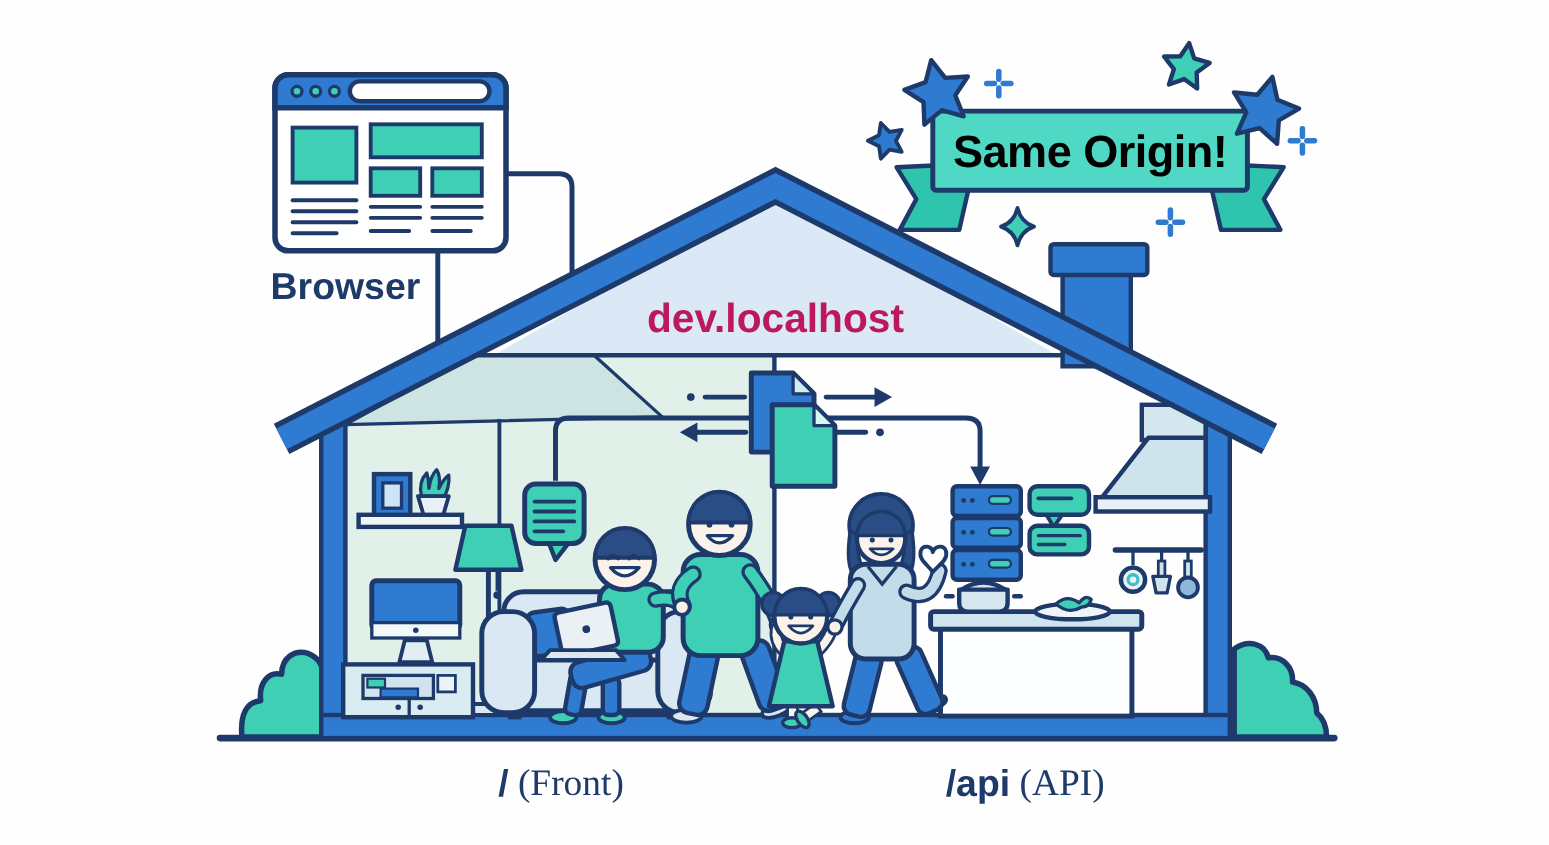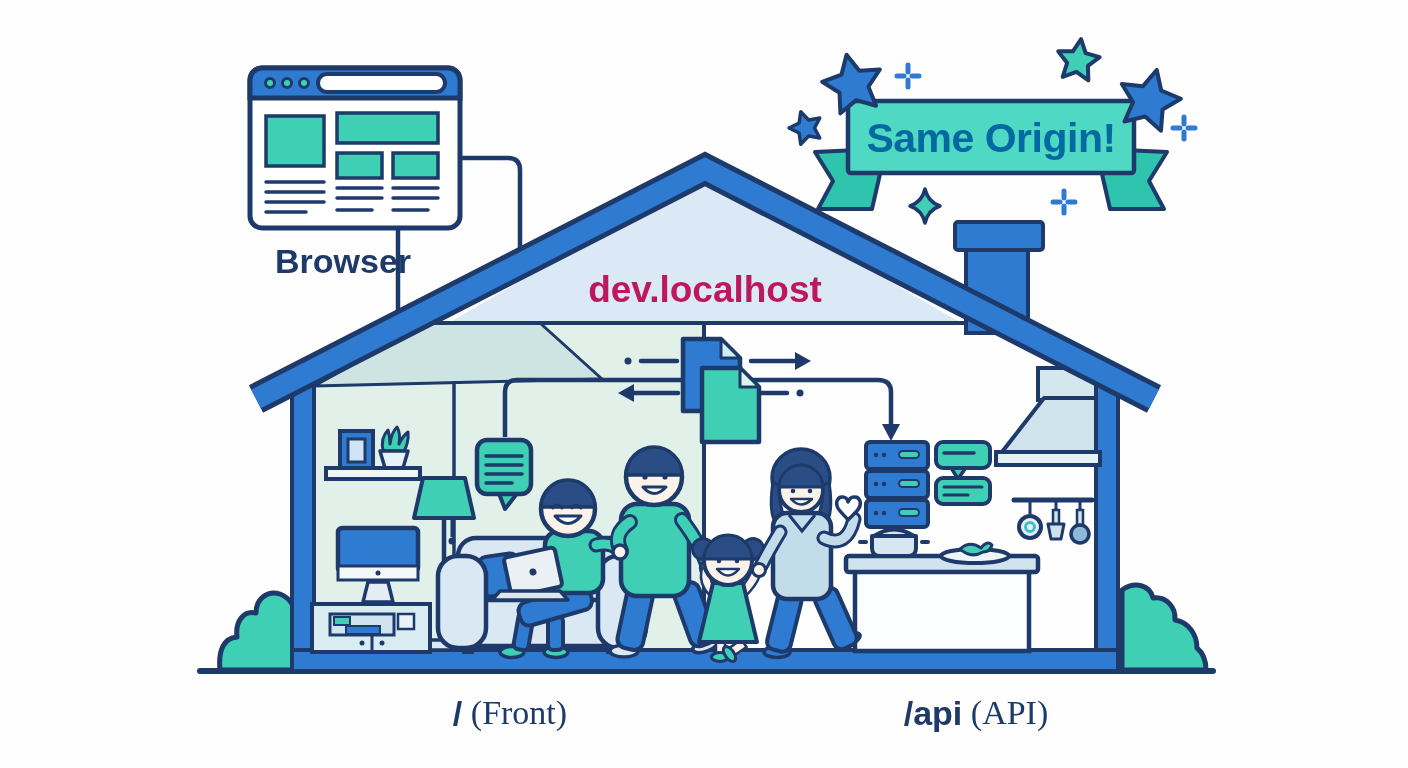--- a/index.html
+++ b/index.html
@@ -5,30 +5,30 @@
   html,body{margin:0;padding:0;background:#ffffff;}
   #stage{
     position:relative;width:1408px;height:768px;overflow:hidden;
     background:#fefefe;font-family:"Liberation Sans",sans-serif;
     color:#1d3a6b;
   }
   #stage svg{position:absolute;left:0;top:0;}
   .overlay{position:absolute;display:flex;align-items:center;justify-content:center;
     white-space:pre;color:#1d3a6b;}
   .banner-text{left:846px;top:103px;width:290px;height:70px;
-    font-size:41px;font-weight:bold;letter-spacing:-0.5px;color:#0369a1;}
+    font-size:41px;font-weight:bold;letter-spacing:-0.5px;color:#000000;}
   .browser-label{left:246px;top:240px;width:140px;height:42px;justify-content:flex-start;
-    font-size:34px;font-weight:600;margin-left:29px;}
+    font-size:34px;font-weight:600;}
   .host-label{left:545px;top:268px;width:320px;height:44px;
     font-size:37px;font-weight:bold;color:#be185d;}
   .room-label{top:690px;width:240px;height:46px;font-size:34px;}
   .room-label .path{font-weight:bold;}
   .room-label .suffix{font-weight:400;font-family:Liberation Serif, serif;}
   .front-label{left:390px;}
-  .api-label{left:856px;}
+  .api-label{left:812px;}
 </style>
 </head>
 <body>
 
 <div id="stage">
 
 <svg width="1408" height="768" viewBox="0 0 1408 768">
 
   <line x1="200" y1="671" x2="1213" y2="671" stroke="#1d3a6b" stroke-width="6" stroke-linecap="round"></line>
   <path d="M220,670 C218,650 224,638 237,637 C235,621 244,610 256,613 C256,598 268,590 280,594 C290,598 294,606 294,613 L294,670 Z" fill="#3ecfb4" stroke="#1d3a6b" stroke-width="5" stroke-linejoin="round"></path>

